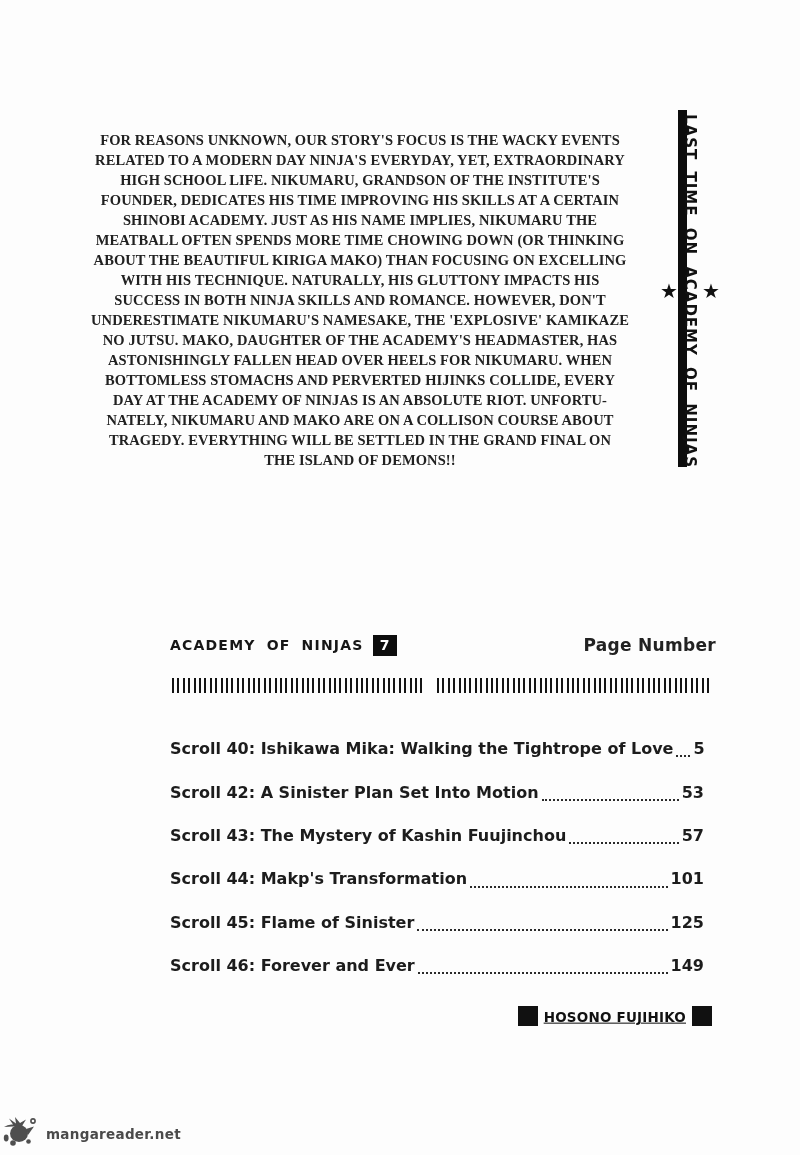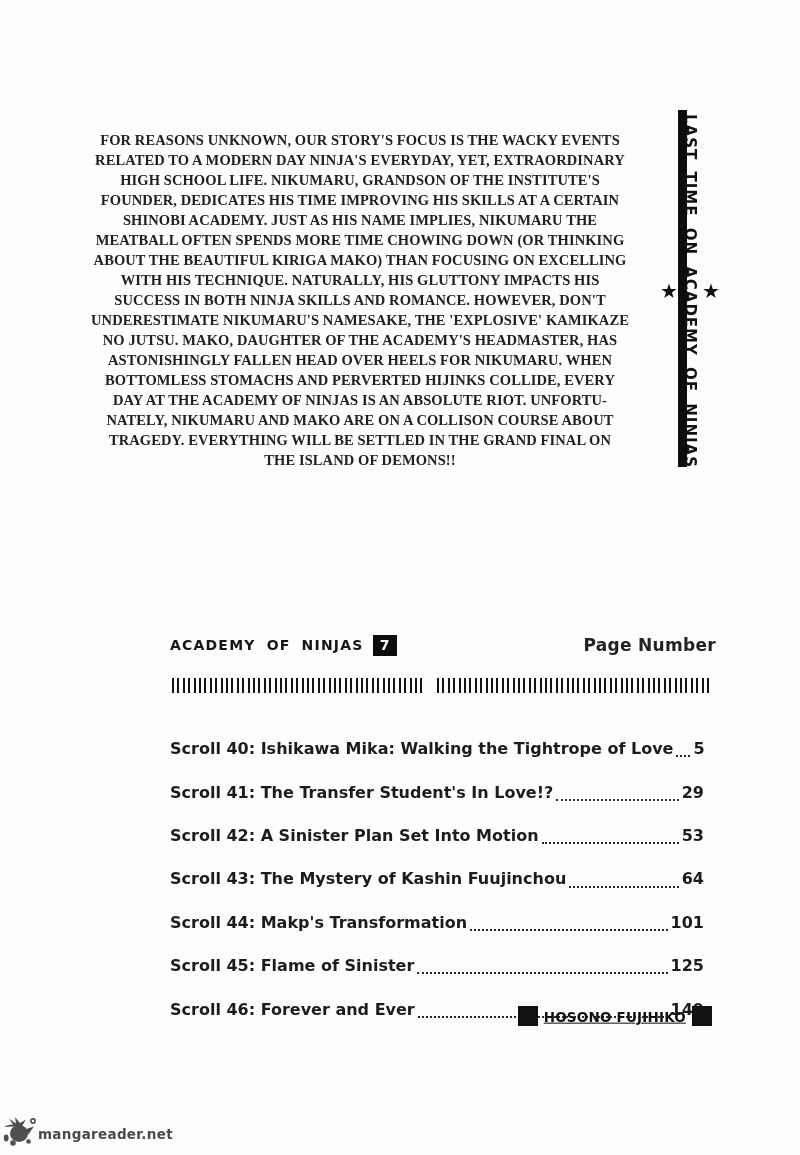--- a/index.html
+++ b/index.html
@@ -101,21 +101,21 @@
   }
   .credit-square{width:20px;height:20px;background:#111;}
   #credit-name{
     font-weight:700;font-size:13.5px;letter-spacing:.2px;color:#111;
     transform:scaleY(1.1);
   }
 
   
   #watermark{
     left:3px;top:1116px;
-    display:flex;align-items:center;gap:1px;
+    display:flex;align-items:center;gap:9px;
   }
   #watermark-text{
     font-weight:700;font-size:13.5px;letter-spacing:.3px;color:#4a4a4a;
     margin-top:6px;
   }
 </style>
 </head>
 <body>
 
 <div class="abs" id="synopsis">
@@ -154,36 +154,31 @@
 <div class="abs barcode" id="barcode-left"></div>
 <div class="abs barcode" id="barcode-right"></div>
 
 <div class="abs" id="toc">
   <div class="toc-row">
     <span class="toc-title">Scroll 40: Ishikawa Mika: Walking the Tightrope of Love</span>
     <span class="toc-leader"></span>
     <span class="toc-page">5</span>
   </div>
 
-  <div class="toc-row">
-    <span class="toc-title">Scroll 41: The Transfer Student's In Love!?</span>
-    <span class="toc-leader"></span>
-    <span class="toc-page">29</span>
-  </div>
 
   <div class="toc-row">
     <span class="toc-title">Scroll 42: A Sinister Plan Set Into Motion</span>
     <span class="toc-leader"></span>
     <span class="toc-page">53</span>
   </div>
 
   <div class="toc-row">
     <span class="toc-title">Scroll 43: The Mystery of Kashin Fuujinchou</span>
     <span class="toc-leader"></span>
-    <span class="toc-page">64</span>
+    <span class="toc-page">57</span>
   </div>
 
   <div class="toc-row">
     <span class="toc-title">Scroll 44: Makp's Transformation</span>
     <span class="toc-leader"></span>
     <span class="toc-page">101</span>
   </div>
 
   <div class="toc-row">
     <span class="toc-title">Scroll 45: Flame of Sinister</span>

